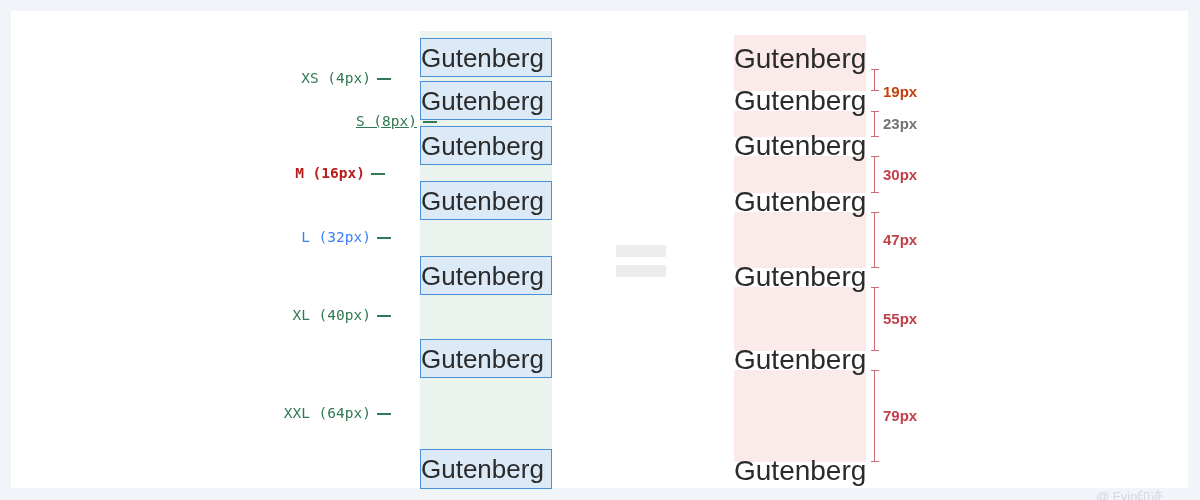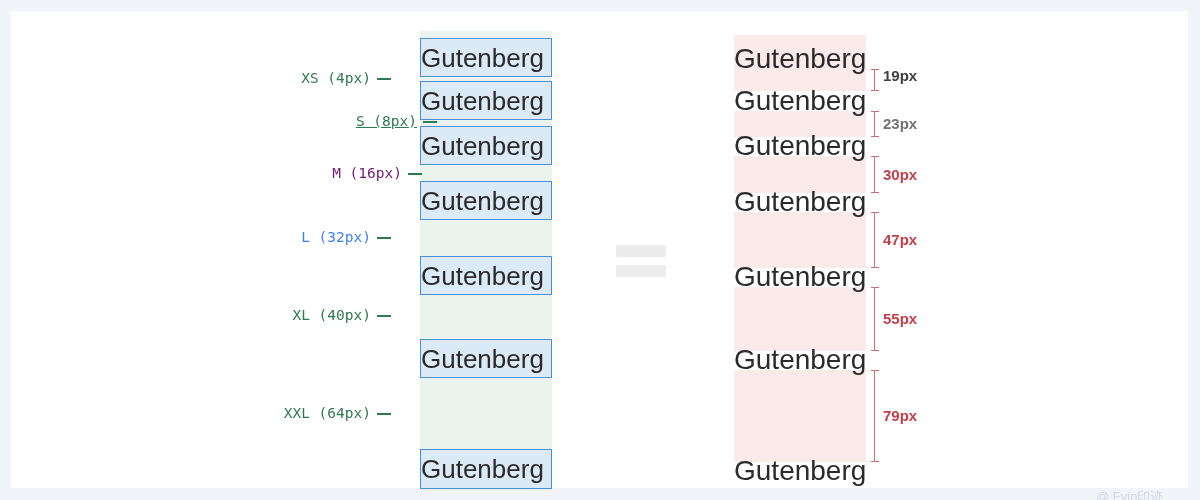--- a/index.html
+++ b/index.html
@@ -158,21 +158,21 @@
 <body>
 
 <div id="stage">
   <div id="card">
 
     <div id="left-strip" style="left: 409px; top: 20px; width: 132px; height: 460px; background: rgb(234, 243, 237);"></div>
 
     <div id="left-labels">
         <div class="spec-label" style="top: 59px; right: 797px; color: rgb(47, 122, 82);"><span>XS  (4px)</span><span class="dash"><i style="background: rgb(47, 122, 82);"></i></span></div>
         <div class="spec-label" style="top: 102px; right: 751px; color: rgb(47, 122, 82); text-decoration: underline;"><span>S  (8px)</span><span class="dash"><i style="background: rgb(47, 122, 82);"></i></span></div>
-        <div class="spec-label" style="top: 154px; right: 766px; color: #701a75;"><span>M  (16px)</span><span class="dash"><i style="background: rgb(47, 122, 82);"></i></span></div>
+        <div class="spec-label" style="top: 154px; right: 803px; color: #b91c1c; font-weight: bold;"><span>M  (16px)</span><span class="dash"><i style="background: rgb(47, 122, 82);"></i></span></div>
         <div class="spec-label" style="top: 218px; right: 797px; color: #3b82f6;"><span>L  (32px)</span><span class="dash"><i style="background: rgb(47, 122, 82);"></i></span></div>
         <div class="spec-label" style="top: 296px; right: 797px; color: rgb(47, 122, 82);"><span>XL  (40px)</span><span class="dash"><i style="background: rgb(47, 122, 82);"></i></span></div>
         <div class="spec-label" style="top: 394px; right: 797px; color: rgb(47, 122, 82);"><span>XXL  (64px)</span><span class="dash"><i style="background: rgb(47, 122, 82);"></i></span></div>
       </div>
     <div id="left-boxes">
         <div class="gbox" style="left: 409px; top: 27px; width: 132px; height: 39px; font-size: 26px; background: rgb(220, 233, 247); border-color: rgb(74, 144, 217); color: rgb(43, 43, 43);">
           <span>Gutenberg</span>
         </div>
         <div class="gbox" style="left: 409px; top: 70px; width: 132px; height: 39px; font-size: 26px; background: rgb(220, 233, 247); border-color: rgb(74, 144, 217); color: rgb(43, 43, 43);">
           <span>Gutenberg</span>
@@ -216,21 +216,21 @@
         <div class="gtext" style="left: 723px; top: 252px; font-size: 28px; color: rgb(43, 43, 43);">Gutenberg</div>
         <div class="gtext" style="left: 723px; top: 335px; font-size: 28px; color: rgb(43, 43, 43);">Gutenberg</div>
         <div class="gtext" style="left: 723px; top: 446px; font-size: 28px; color: rgb(43, 43, 43);">Gutenberg</div>
       </div>
     <div id="right-measures">
         <div class="measure" style="top: 58px; height: 22px;">
           <span class="cap top" style="background: rgb(207, 107, 114);"></span>
           <span class="stem" style="background: rgb(207, 107, 114);"></span>
           <span class="cap bot" style="background: rgb(207, 107, 114);"></span>
         </div>
-        <div class="mlabel" style="top: 56px; color: #404040;">19px</div>
+        <div class="mlabel" style="top: 72px; color: #c2410c;">19px</div>
         <div class="measure" style="top: 100px; height: 26px;">
           <span class="cap top" style="background: rgb(207, 107, 114);"></span>
           <span class="stem" style="background: rgb(207, 107, 114);"></span>
           <span class="cap bot" style="background: rgb(207, 107, 114);"></span>
         </div>
         <div class="mlabel" style="top: 104px; color: #737373;">23px</div>
         <div class="measure" style="top: 145px; height: 37px;">
           <span class="cap top" style="background: rgb(207, 107, 114);"></span>
           <span class="stem" style="background: rgb(207, 107, 114);"></span>
           <span class="cap bot" style="background: rgb(207, 107, 114);"></span>

